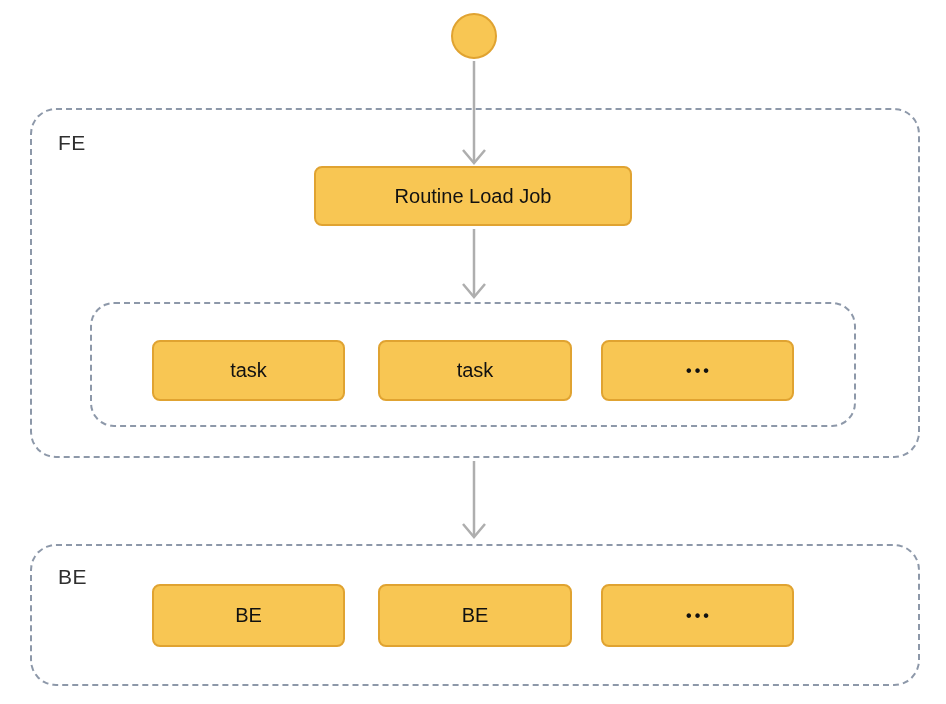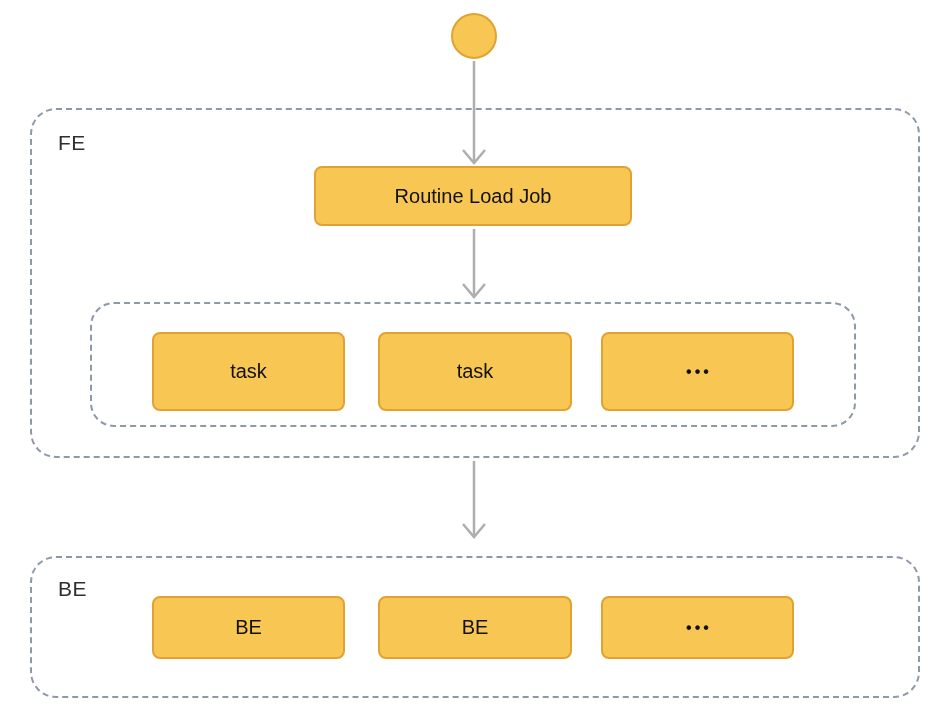--- a/index.html
+++ b/index.html
@@ -42,21 +42,21 @@
   }
 
   .group-container {
     position: absolute;
     border: 2.5px dashed var(--container-dash);
     border-radius: 26px;
     background: transparent;
     z-index: 1;
   }
   .fe-container { left: 30px; top: 108px; width: 890px; height: 350px; }
-  .be-container { left: 30px; top: 556px; width: 890px; height: 142px; text-decoration: underline; }
+  .be-container { left: 30px; top: 544px; width: 890px; height: 142px; text-decoration: underline; }
   .task-container {
     position: absolute;
     left: 58px; top: 192px;
     width: 766px; height: 125px;
     border: 2.5px dashed var(--container-dash);
     border-radius: 24px;
   }
 
   .group-label {
     position: absolute;
@@ -77,21 +77,21 @@
     border: 2px solid var(--node-border);
     border-radius: 8px;
     font-size: 20px;
     font-weight: 500;
     color: var(--node-text);
     z-index: 3;
   }
 
   .job-node { left: 282px; top: 56px; width: 318px; height: 60px; }
 
-  .task-node   { top: 28px; height: 79px; }
+  .task-node   { top: 36px; height: 61px; }
   .task-node-1 { left: 60px;  width: 193px; }
   .task-node-2 { left: 286px; width: 194px; }
   .task-node-3 { left: 509px; width: 193px; }
 
   .be-node   { top: 38px; height: 63px; }
   .be-node-1 { left: 120px; width: 193px; }
   .be-node-2 { left: 346px; width: 194px; }
   .be-node-3 { left: 569px; width: 193px; }
 
   .ellipsis-node {

